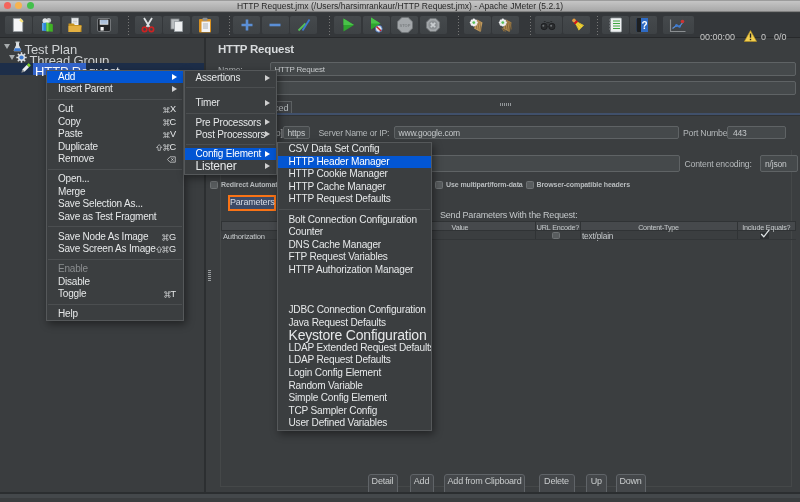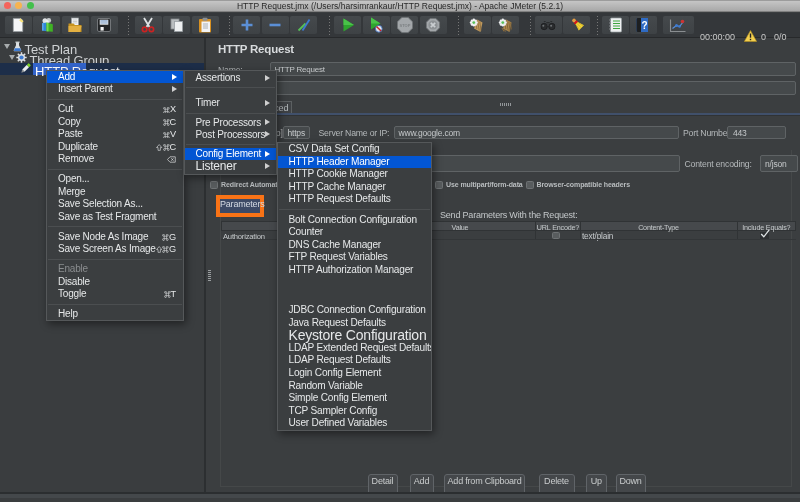--- a/index.html
+++ b/index.html
@@ -331,22 +331,22 @@
   <div class="field" style="left:760px;top:154.5px;width:37.5px;height:17.5px;
     line-height:16px;padding-left:4px;">n/json</div>
 
   <div class="chk" style="left:209.5px;top:180.5px;"></div>
   <div class="cbl" style="left:221px;top:181px;">Redirect Automatically</div>
   <div class="chk" style="left:435px;top:180.5px;"></div>
   <div class="cbl" style="left:446px;top:181px;">Use multipart/form-data</div>
   <div class="chk" style="left:525.5px;top:180.5px;"></div>
   <div class="cbl" style="left:536.5px;top:181px;">Browser-compatible headers</div>
 
-  <div class="abs" style="left:216px;top:195px;width:48px;height:22px;
-    background:#3d4a66;border:4px solid #f97316;color:#d5dae2;font-size:9px;
+  <div class="abs" style="left:228px;top:195px;width:48px;height:16px;
+    background:#3d4a66;border:2px solid #f97316;color:#d5dae2;font-size:9px;
     text-align:center;line-height:10px;letter-spacing:-0.2px;">Parameters</div>
   <div class="abs" style="left:277px;top:193.5px;width:60px;height:12px;
     background:#3b3e40;border:1px solid #515456;color:#b7bcbf;font-size:9px;
     text-align:center;line-height:11px;letter-spacing:-0.2px;">Body Data</div>
 
   <div class="abs" style="left:440px;top:210px;color:#c3c7c9;font-size:9px;
     letter-spacing:-0.2px;">Send Parameters With the Request:</div>
 
   <div class="abs" style="left:221px;top:221px;width:575px;height:9.5px;
     background:#46494c;border:1px solid #303335;"></div>

